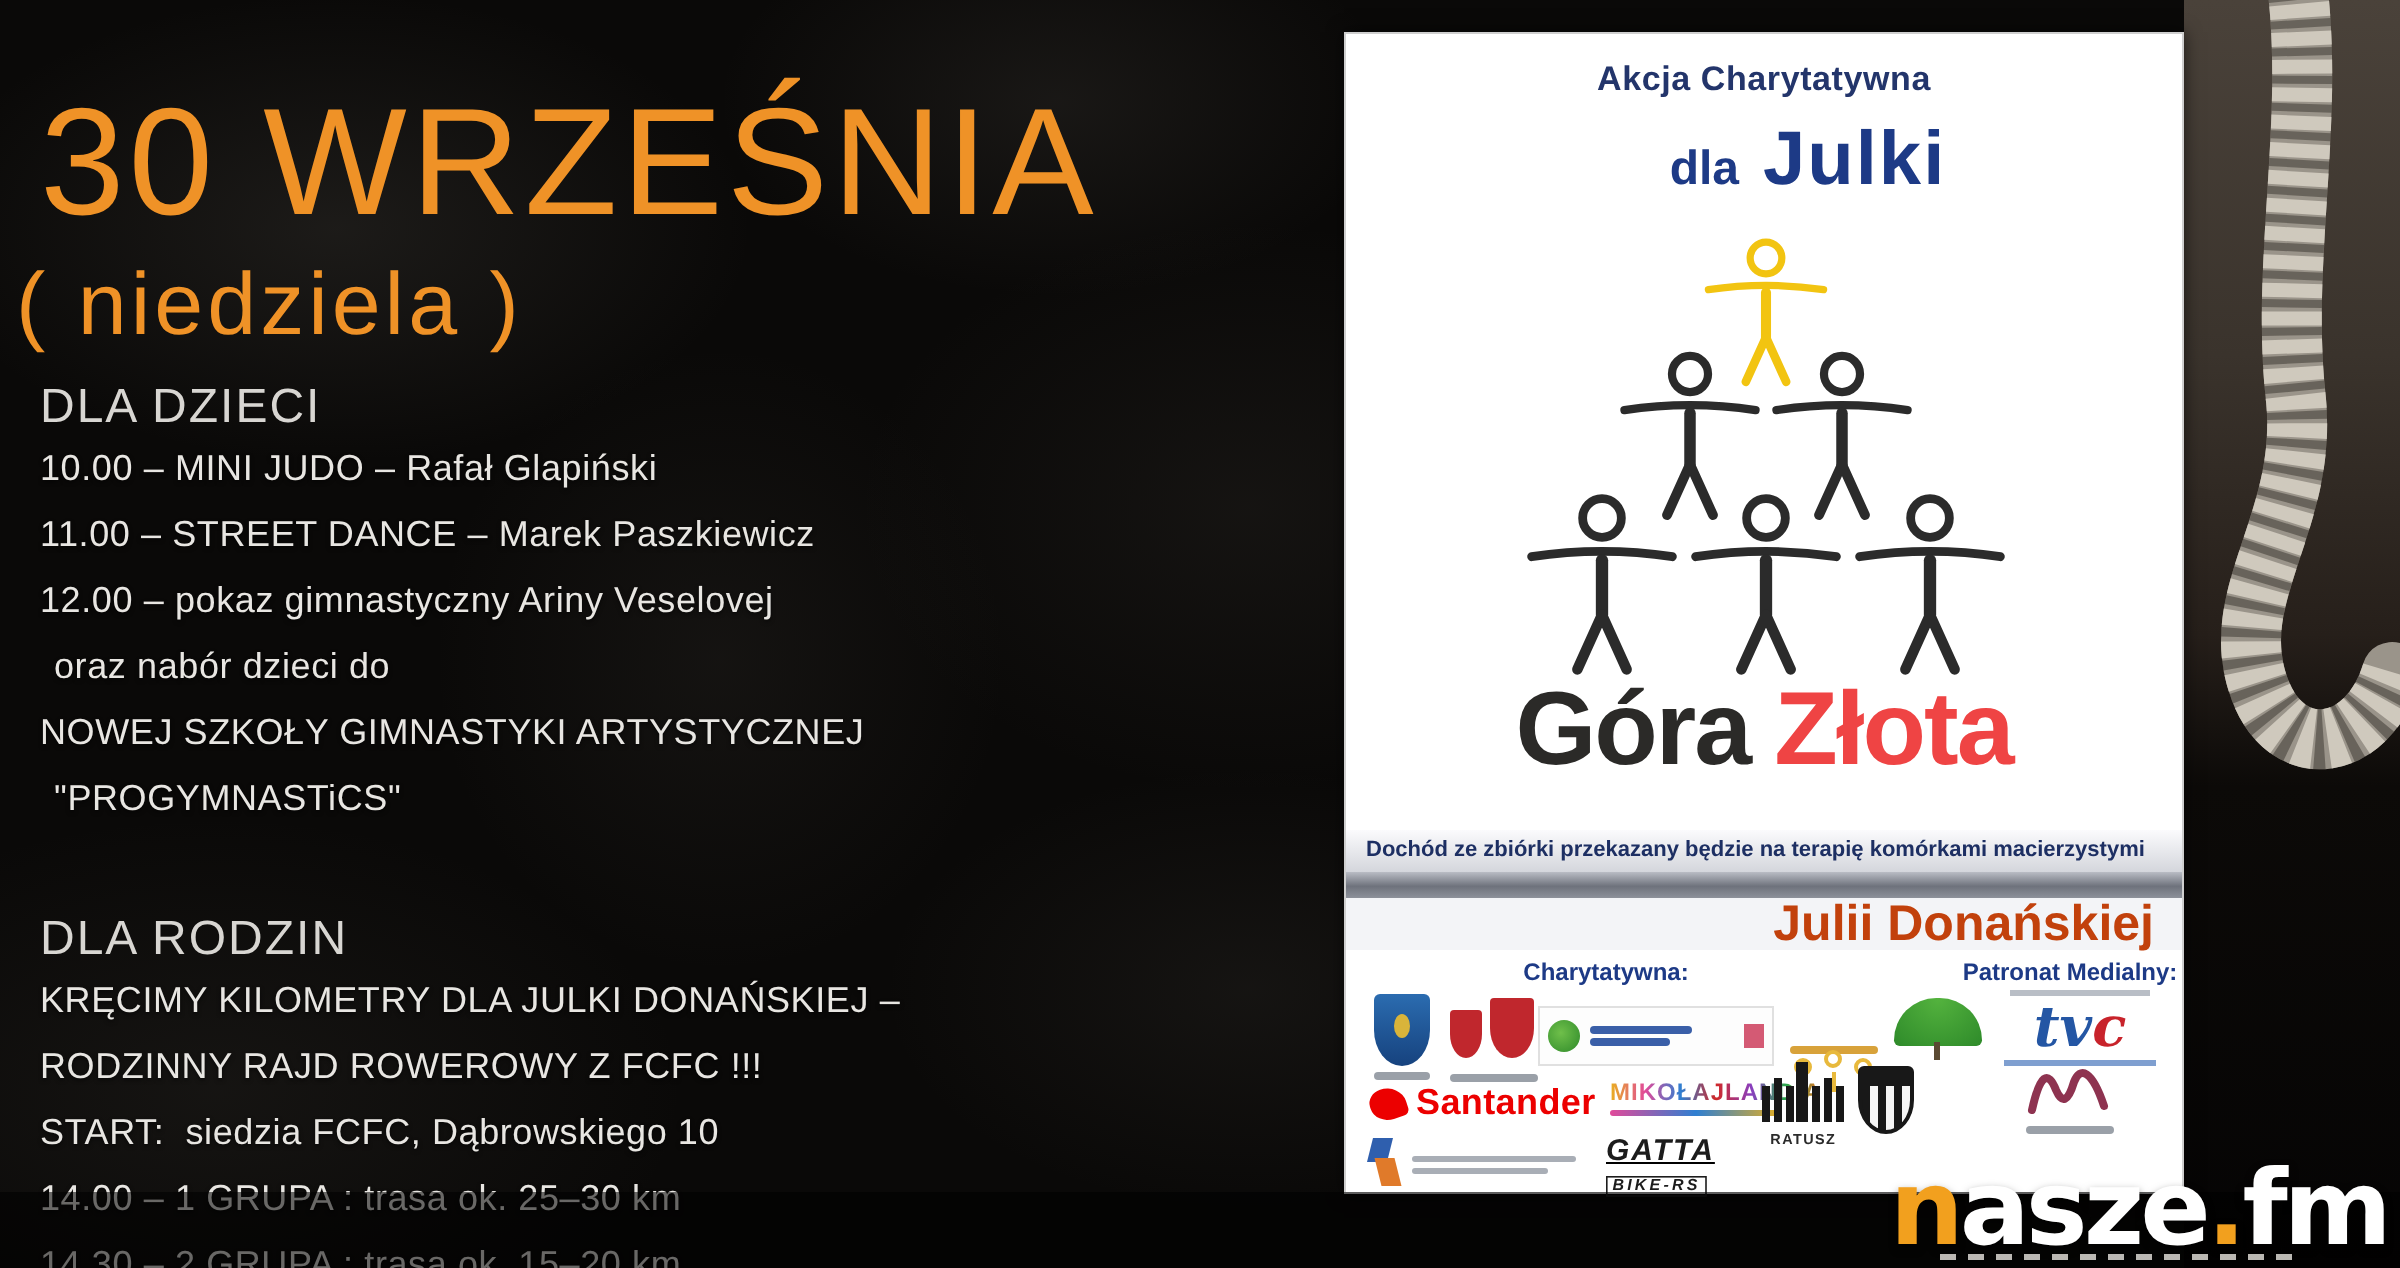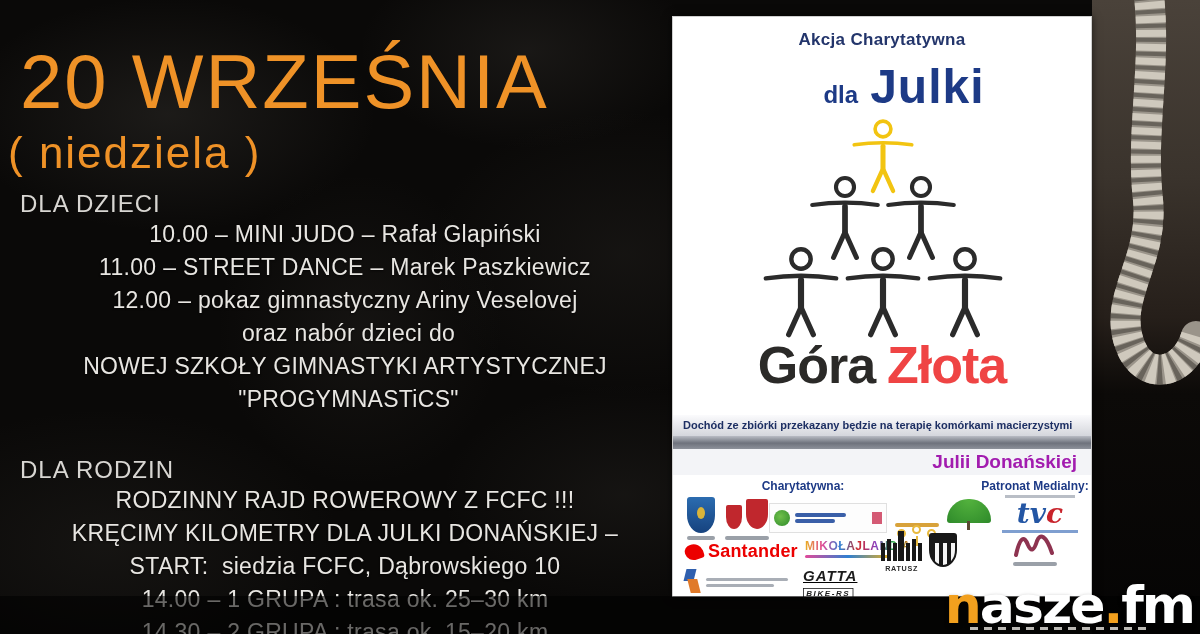--- a/index.html
+++ b/index.html
@@ -16,53 +16,53 @@
       radial-gradient(ellipse 280px 170px at 52% 78%, rgba(122,116,108,0.10), transparent 65%);
   }
   .bottom-shade { position:absolute; left:0; right:0; bottom:0; height:38px;
     background:rgba(0,0,0,0.55); }
 
   
   .left-panel { position:absolute; left:20px; top:44px; width:650px; color:#e8e6e2; }
   .date-title { font-size:76px; line-height:1.0; color:#ef9227; letter-spacing:2px; font-weight:400; }
   .date-subtitle { font-size:44px; color:#ef9227; margin-left:-12px; margin-top:8px; letter-spacing:2px; }
   .sec-heading { font-size:24px; color:#d8d6d2; margin-top:12px; letter-spacing:1px; }
-  .line { font-size:23px; line-height:33px; white-space:pre; letter-spacing:0.3px; color:#e8e6e2;
-    text-shadow:0 1px 2px rgba(0,0,0,0.6);text-align:center; }
+  .line { font-size:18px; line-height:33px; white-space:pre; letter-spacing:0.3px; color:#e8e6e2;
+    text-shadow:0 1px 2px rgba(0,0,0,0.6); }
   .line.indent { padding-left:7px; }
   .sec-gap { height:28px; }
 
   
   .poster { position:absolute; left:672px; top:16px; width:420px; height:581px;
     background:#fff; border:1px solid #cfcfcf; box-shadow:0 0 8px rgba(0,0,0,0.6); }
   .poster-header { position:absolute; top:13px; left:0; width:100%; text-align:center;
     font-size:17px; font-weight:bold; color:#23356b; letter-spacing:0.3px; }
   .julki-row { position:absolute; top:42px; left:0; width:100%; text-align:center; }
   .julki-dla { font-size:24px; font-weight:bold; color:#1d3a86; margin-right:12px;margin-left:44px; }
-  .julki-name { font-size:48px; font-weight:bold; color:#1d3a86; letter-spacing:1px; }
+  .julki-name { font-size:38px; font-weight:bold; color:#1d3a86; letter-spacing:1px; }
   .pyramid { position:absolute; top:96px; left:0; }
   .gora-row { position:absolute; top:318px; left:0; width:100%; text-align:center;
     font-size:52px; font-weight:bold; letter-spacing:-1px; }
   .gora-black { color:#2b2a28; }
   .gora-gold { color:#ef4444; margin-left:12px; }
   .band1 { position:absolute; top:398px; left:0; width:100%; height:21px; line-height:21px;
     background:linear-gradient(180deg,#fbfbfd,#d4d6dc); font-size:11px; font-weight:bold;
     color:#1d2f63; padding-left:10px; }
   .band2 { position:absolute; top:419px; left:0; width:100%; height:13px;
     background:linear-gradient(180deg,#b9bcc4,#6e727c 55%,#8d919a); }
   .beneficiary { position:absolute; top:432px; left:0; width:100%; height:26px; line-height:26px;
-    background:#f3f4f7; text-align:right; padding-right:14px; font-size:19px; font-weight:bold;
-    color:#a21caf; }
+    background:#f3f4f7; text-align:right; padding-right:14px; font-size:25px; font-weight:bold;
+    color:#c2410c; }
   .org-label { position:absolute; top:462px; left:40px; width:180px; text-align:center;
     font-size:12px; font-weight:bold; color:#1d3a86; }
   .media-label { position:absolute; top:462px; left:308px; width:108px; text-align:center;
     font-size:12px; font-weight:bold; color:#1d3a86; }
 
   
-  .logo { position:absolute;text-align:center; }
+  .logo { position:absolute; }
   .shield-blue { width:28px; height:36px; background:linear-gradient(180deg,#2b6cb0,#16427e);
     border-radius:3px 3px 50% 50%; position:relative; }
   .shield-blue::after { content:""; position:absolute; left:10px; top:10px; width:8px; height:12px;
     background:#d9b43a; border-radius:50%; }
   .crest-red-s { width:16px; height:24px; background:#c0272d; border-radius:2px 2px 50% 50%;
     display:inline-block; margin-top:10px; }
   .crest-red-l { width:22px; height:30px; background:#c0272d; border-radius:2px 2px 50% 50%;
     display:inline-block; margin-left:4px; margin-top:4px; }
   .tiny-caption { height:4px; background:#9aa0a8; margin-top:3px; border-radius:2px; }
   .firma-box { width:118px; height:30px; border:1px solid #e0e0e0; background:#fdfdfd;
@@ -136,36 +136,36 @@
 
   <div class="rope-strip">
     <svg width="108" height="634" viewBox="0 0 108 634">
       <path d="M 56,-12 C 66,60 48,130 56,200 C 62,262 20,298 38,345 C 52,382 92,376 104,336" fill="none" stroke="#9a948a" stroke-width="30" stroke-linecap="round"></path>
       <path d="M 56,-12 C 66,60 48,130 56,200 C 62,262 20,298 38,345 C 52,382 92,376 104,336" fill="none" stroke="#cfc9bd" stroke-width="30" stroke-dasharray="7 7" stroke-linecap="butt"></path>
       <path d="M 56,-12 C 66,60 48,130 56,200 C 62,262 20,298 38,345 C 52,382 92,376 104,336" fill="none" stroke="rgba(45,40,33,0.45)" stroke-width="30" stroke-dasharray="4 10" stroke-dashoffset="6"></path>
     </svg>
   </div>
 
   <div class="left-panel">
-    <div class="date-title">20 WRZEŚNIA</div>
+    <div class="date-title">30 WRZEŚNIA</div>
     <div class="date-subtitle">( niedziela )</div>
 
     <div class="sec-heading">DLA DZIECI</div>
     <div class="line">10.00 – MINI JUDO – Rafał Glapiński</div>
     <div class="line">11.00 – STREET DANCE – Marek Paszkiewicz</div>
     <div class="line">12.00 – pokaz gimnastyczny Ariny Veselovej</div>
     <div class="line indent">oraz nabór dzieci do</div>
     <div class="line">NOWEJ SZKOŁY GIMNASTYKI ARTYSTYCZNEJ</div>
     <div class="line indent">"PROGYMNASTiCS"</div>
 
     <div class="sec-gap"></div>
 
     <div class="sec-heading">DLA RODZIN</div>
+    <div class="line">KRĘCIMY KILOMETRY DLA JULKI DONAŃSKIEJ –</div>
     <div class="line">RODZINNY RAJD ROWEROWY Z FCFC !!!</div>
-    <div class="line">KRĘCIMY KILOMETRY DLA JULKI DONAŃSKIEJ –</div>
     <div class="line">START:  siedzia FCFC, Dąbrowskiego 10</div>
     <div class="line">14.00 – 1 GRUPA : trasa ok. 25–30 km</div>
     <div class="line">14.30 – 2 GRUPA : trasa ok. 15–20 km</div>
 
   </div>
 
   <div class="poster">
     <div class="poster-header">Akcja Charytatywna</div>
 
     <div class="julki-row">

